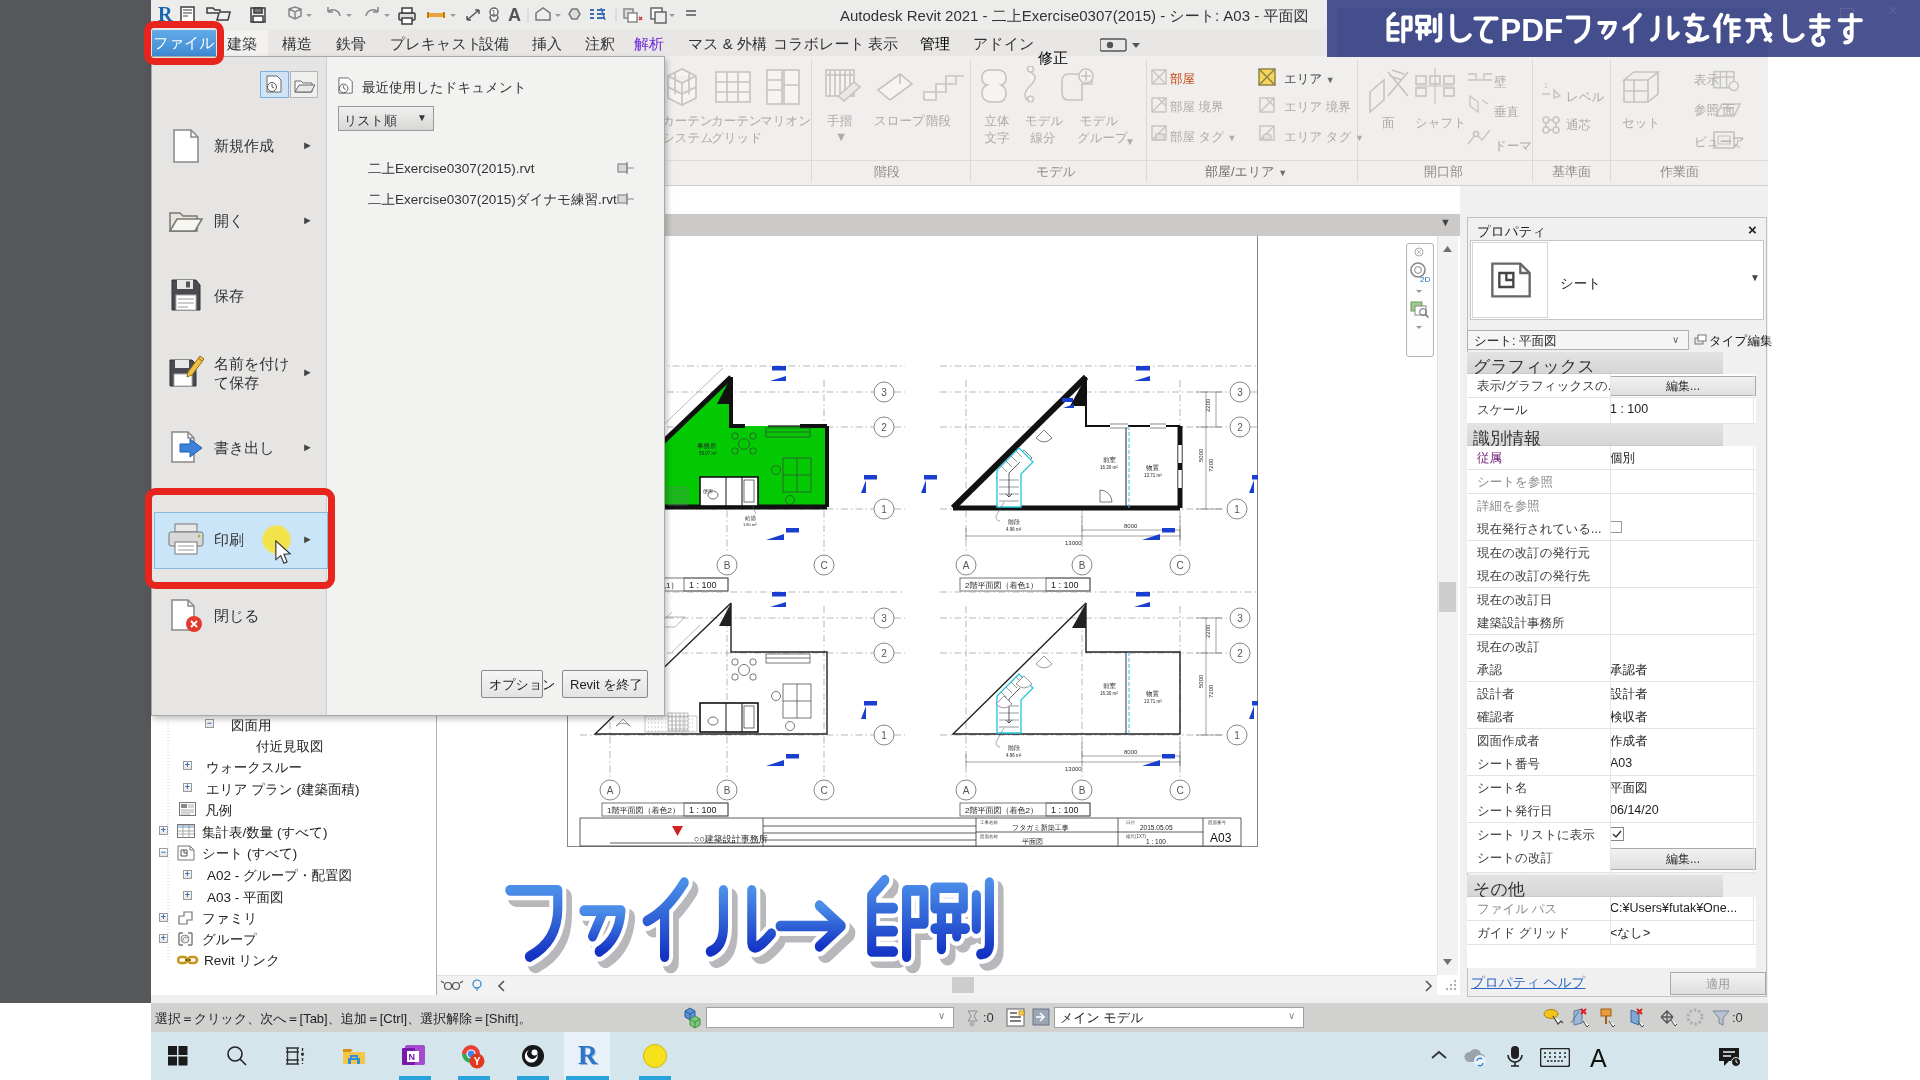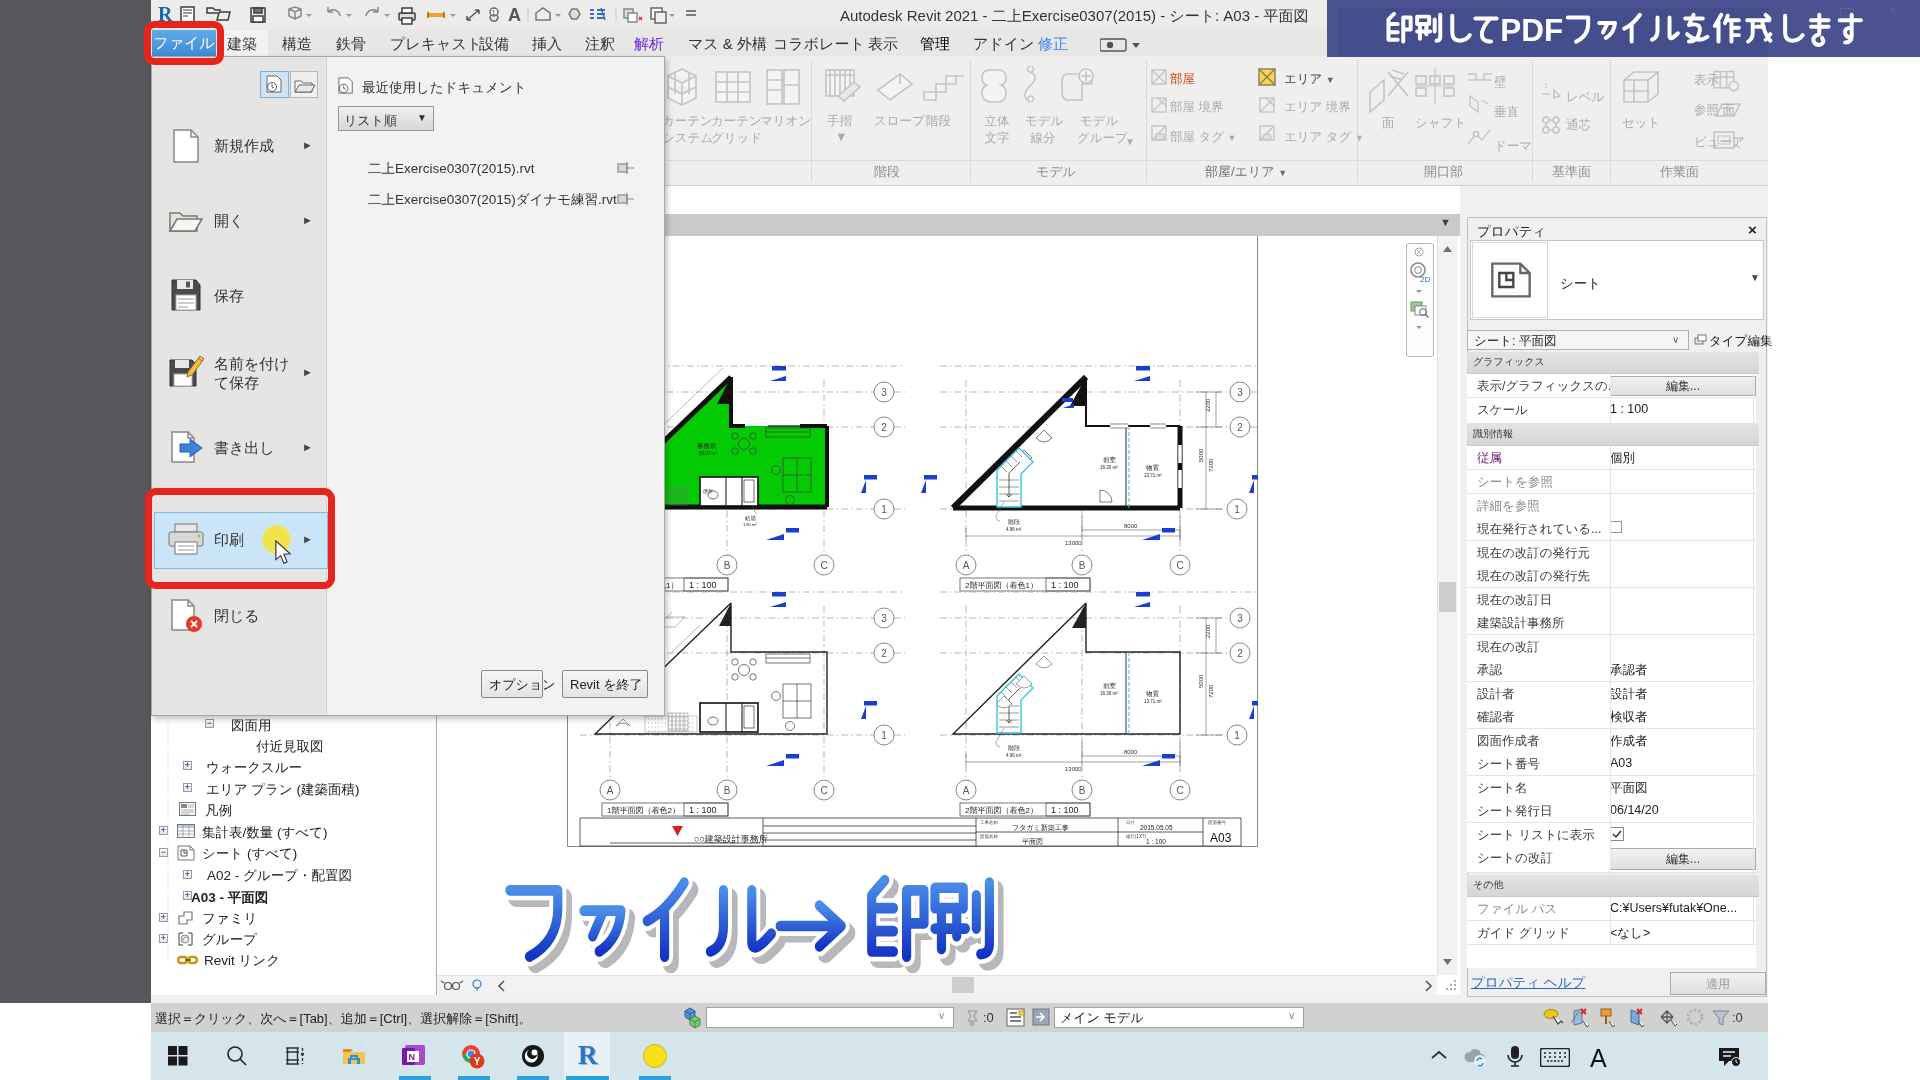--- a/index.html
+++ b/index.html
@@ -30,21 +30,21 @@
 <div class="tx" style="left:390px;top:35px;font-size:15px;color:#333">プレキャスト</div>
 <div class="tx" style="left:479px;top:35px;font-size:15px;color:#333">設備</div>
 <div class="tx" style="left:532px;top:35px;font-size:15px;color:#333">挿入</div>
 <div class="tx" style="left:585px;top:35px;font-size:15px;color:#333">注釈</div>
 <div class="tx" style="left:634px;top:35px;font-size:15px;color:#6d28d9">解析</div>
 <div class="tx" style="left:688px;top:35px;font-size:15px;color:#333">マス &amp; 外構</div>
 <div class="tx" style="left:773px;top:35px;font-size:15px;color:#333">コラボレート</div>
 <div class="tx" style="left:868px;top:35px;font-size:15px;color:#333">表示</div>
 <div class="tx" style="left:920px;top:35px;font-size:15px;color:#000000">管理</div>
 <div class="tx" style="left:973px;top:35px;font-size:15px;color:#333">アドイン</div>
-<div class="tx" style="left:1038px;top:35px;font-size:15px;color:#3b82f6">修正</div>
+<div class="tx" style="left:1038px;top:49px;font-size:15px;color:#000000">修正</div>
 <svg class="abs" style="left:1100px;top:38px" width="40" height="14" viewBox="0 0 40 14">
     <rect x="0" y="1" width="26" height="12" rx="2" fill="none" stroke="#555" stroke-width="1.4"></rect>
     <circle cx="10" cy="7" r="3.2" fill="#555"></circle>
     <path d="M32 5 l4 5 l4 -5 z" fill="#555"></path>
   </svg>
 
 <svg class="abs" style="left:156px;top:4px" width="560" height="22" viewBox="0 0 560 22">
 <g fill="none" stroke="#3d3d3d" stroke-width="1.5">
 <text x="2" y="17" font-size="20" font-weight="bold" fill="#1867b0" stroke="none" font-family="Liberation Serif">R</text>
 <rect x="25" y="3" width="13" height="15" fill="#fff"></rect>
@@ -681,21 +681,21 @@
 <div class="pm" style="left:159px;top:848px">−</div>
 <svg class="abs" style="left:177px;top:845px" width="18" height="16" viewBox="0 0 18 16">
       <path d="M1 1 h12 l4 4 v10 h-16 z" fill="#fdfdfd" stroke="#777"></path>
       <path d="M13 1 v4 h4" fill="none" stroke="#777"></path>
       <path d="M4 5 h6 v6 h-6 z M7 5 v3 h3" fill="none" stroke="#555"></path>
     </svg>
 <div class="ti" style="left:202px;top:845px">シート (すべて)</div>
 <div class="pm" style="left:183px;top:870px">+</div>
     <div class="ti" style="left:207px;top:867px">A02 - グループ・配置図</div>
 <div class="pm" style="left:183px;top:891px">+</div>
-    <div class="ti" style="left:191px;top:889px;font-weight:bold">A03 - 平面図</div>
+    <div class="ti" style="left:207px;top:889px;font-weight:normal">A03 - 平面図</div>
 <div class="pm" style="left:159px;top:913px">+</div>
 <svg class="abs" style="left:177px;top:910px" width="17" height="16" viewBox="0 0 17 16">
       <path d="M2 14 V6 h5 V2 h8 v8 h-5 v4 z" fill="#fdfdfd" stroke="#777" stroke-width="1.2"></path>
     </svg>
 <div class="ti" style="left:202px;top:910px">ファミリ</div>
 <div class="pm" style="left:159px;top:934px">+</div>
 <svg class="abs" style="left:177px;top:931px" width="17" height="16" viewBox="0 0 17 16">
       <path d="M2 2 h4 M2 2 v12 M2 14 h4 M15 2 h-4 M15 2 v12 M15 14 h-4" fill="none" stroke="#777" stroke-width="1.4"></path>
       <circle cx="8" cy="8" r="4" fill="#eee" stroke="#888"></circle>
       <path d="M6 10 a3 3 0 0 1 5 -3" fill="none" stroke="#888"></path>
@@ -711,21 +711,21 @@
 <div class="ti" style="left:204px;top:952px">Revit リンク</div>
 <svg class="abs" style="left:166px;top:722px" width="4" height="240" viewBox="0 0 4 240">
       <path d="M2 0 v240" stroke="#ccc" stroke-width="1" stroke-dasharray="1 2"></path>
     </svg>
 </div>
 
 <style>
 .prow{position:absolute;left:1467px;width:289px;height:24px;background:#fff;border-bottom:1px solid #e4e4e4;font-size:12.5px}
 .prow .l{position:absolute;left:10px;top:4px;color:#3c3c3c;white-space:nowrap}
 .prow .v{position:absolute;left:143px;top:4px;color:#222;white-space:nowrap}
-.phdr{position:absolute;left:1467px;width:292px;height:22px;background:linear-gradient(#e3e3e3,#d6d6d6);border-bottom:1px solid #c9c9c9;font-size:10px;color:#333}
+.phdr{position:absolute;left:1467px;width:256px;height:22px;background:linear-gradient(#e3e3e3,#d6d6d6);border-bottom:1px solid #c9c9c9;font-size:17px;color:#333}
 .pbtn{position:absolute;background:linear-gradient(#f2f2f2,#dfdfdf);border:1px solid #aaa;font-size:12px;color:#333;text-align:center}
 </style>
 <div id="props">
 <div class="abs" style="left:1460px;top:186px;width:308px;height:817px;background:#f0f0f0"></div>
 <div class="abs" style="left:1467px;top:217px;width:300px;height:780px;background:#f0f0f0;border:1px solid #c0c0c0"></div>
 <div class="tx" style="left:1477px;top:223px;font-size:13.5px;color:#222">プロパティ</div>
 <div class="tx" style="left:1748px;top:221px;font-size:15px;color:#222;font-weight:bold">×</div>
 <div class="abs" style="left:1470px;top:240px;width:294px;height:80px;background:#fff;border:1px solid #c5c5c5"></div>
 <div class="abs" style="left:1472px;top:242px;width:76px;height:76px;background:#fff;border:1px solid #d5d5d5"></div>
 <svg class="abs" style="left:1490px;top:258px" width="42" height="44" viewBox="0 0 18 16">

